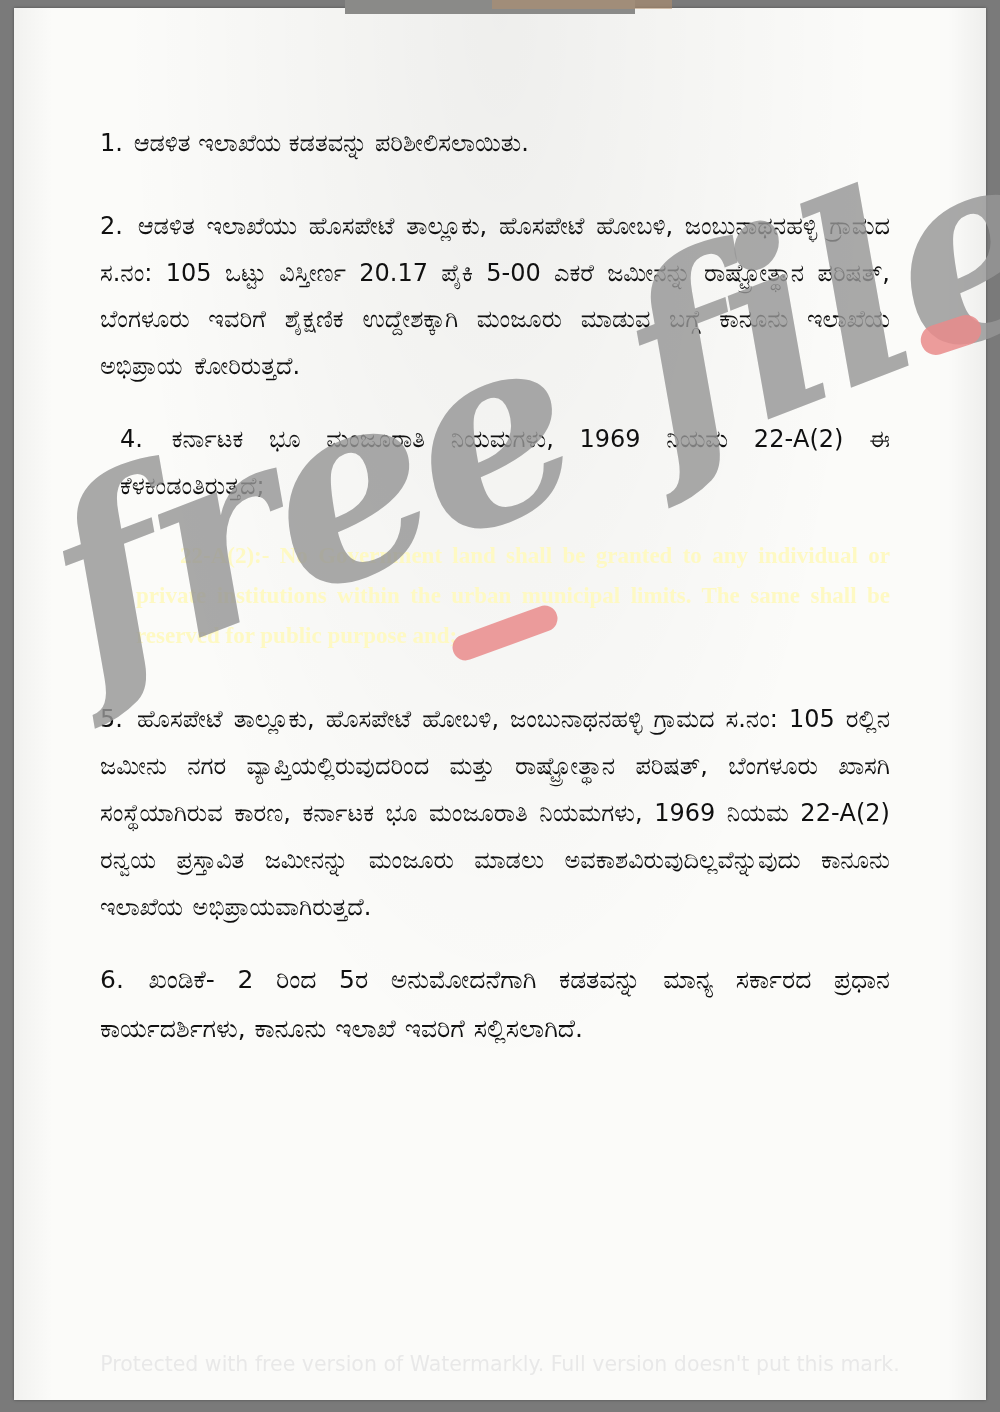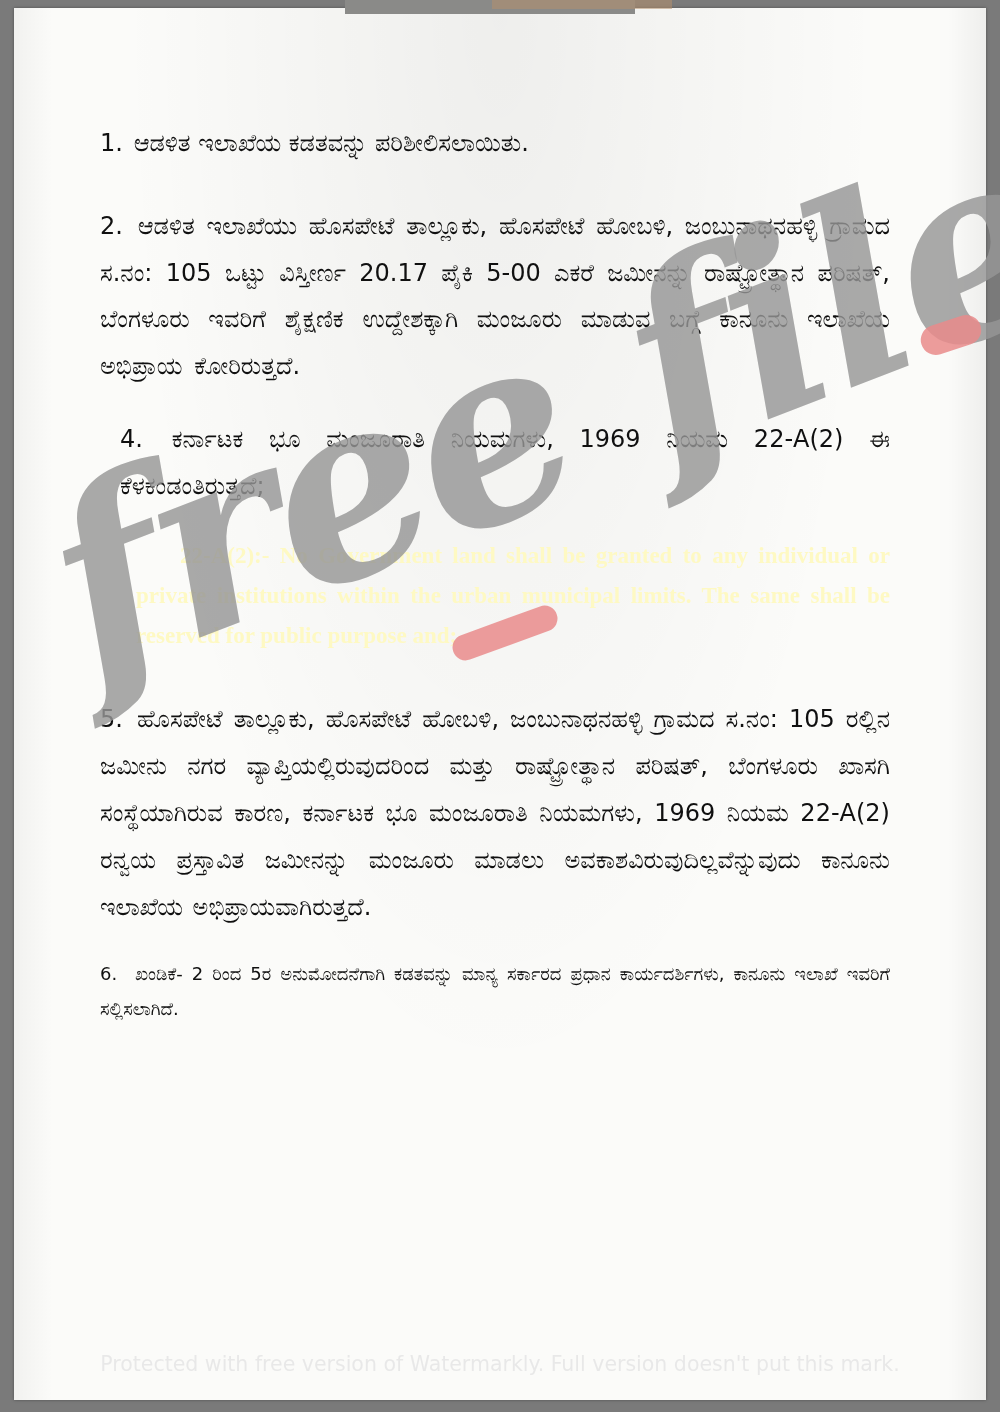--- a/index.html
+++ b/index.html
@@ -70,21 +70,21 @@
     min-width: 26px;
   }
   .kn {
     font-family: "DejaVu Sans", sans-serif;
   }
   .p1 { margin-bottom: 36px; font-size: 24px; }
   .p2 { word-spacing: 4px; }
   .p3 { word-spacing: 3px; }
   .p4 { word-spacing: 3px; margin-left: 20px; }
   .p5 { word-spacing: 2px; }
-  .p6 { word-spacing: 1px; font-size: 18px; }
+  .p6 { word-spacing: 1px; font-size: 25px; }
 
   
   .rule {
     font-family: "Liberation Serif", serif;
     font-weight: 700;
     font-size: 23px;
     line-height: 1.75;
     text-align: justify;
     margin: 18px 0 40px 0;
     padding-left: 36px;

